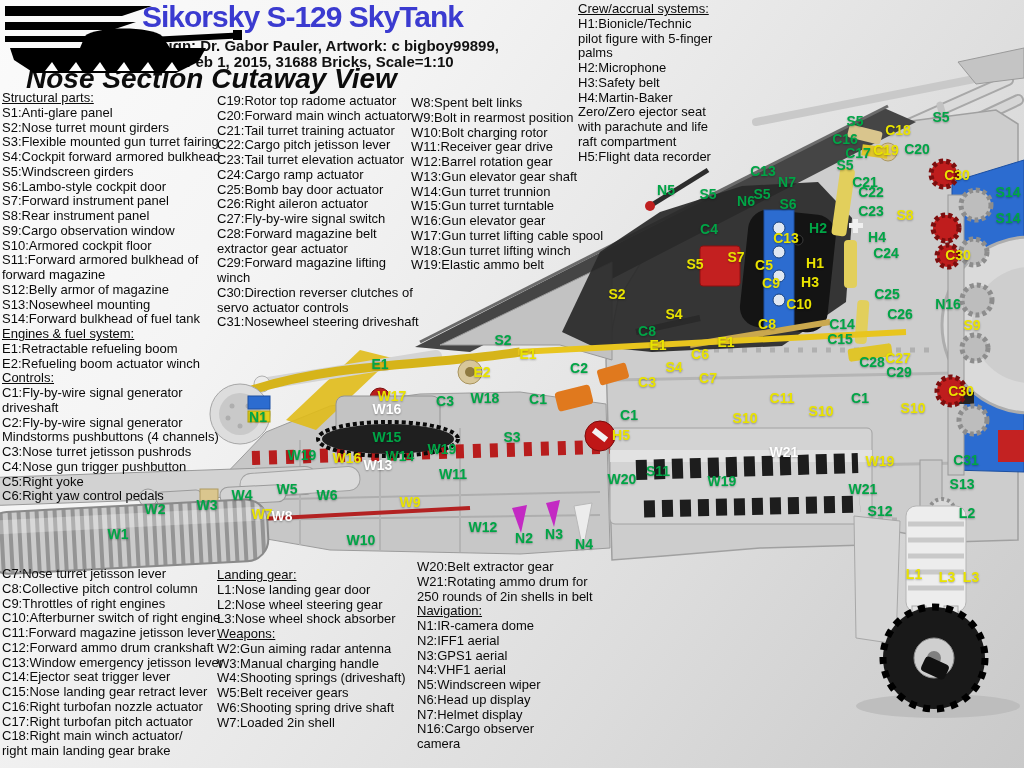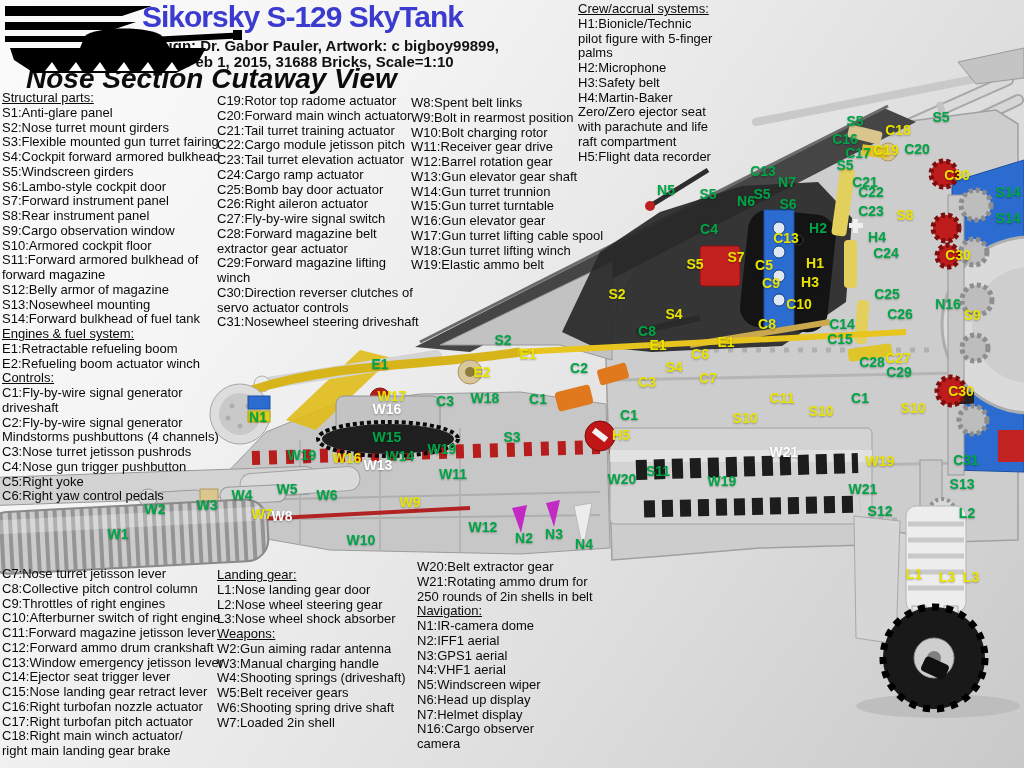--- a/index.html
+++ b/index.html
@@ -227,21 +227,21 @@
       <span class="callout" style="left: 736px; top: 258px; color: rgb(233, 227, 0);">S7</span>
       <span class="callout" style="left: 695px; top: 265px; color: rgb(233, 227, 0);">S5</span>
       <span class="callout" style="left: 764px; top: 266px; color: rgb(233, 227, 0);">C5</span>
       <span class="callout" style="left: 815px; top: 264px; color: rgb(233, 227, 0);">H1</span>
       <span class="callout" style="left: 771px; top: 284px; color: rgb(233, 227, 0);">C9</span>
       <span class="callout" style="left: 810px; top: 283px; color: rgb(233, 227, 0);">H3</span>
       <span class="callout" style="left: 617px; top: 295px; color: rgb(233, 227, 0);">S2</span>
       <span class="callout" style="left: 887px; top: 295px; color: rgb(0, 165, 70);">C25</span>
       <span class="callout" style="left: 799px; top: 305px; color: rgb(233, 227, 0);">C10</span>
       <span class="callout" style="left: 948px; top: 305px; color: rgb(0, 165, 70);">N16</span>
-      <span class="callout" style="left: 972px; top: 316px; color: rgb(233, 227, 0);">S9</span>
+      <span class="callout" style="left: 972px; top: 326px; color: rgb(233, 227, 0);">S9</span>
       <span class="callout" style="left: 674px; top: 315px; color: rgb(233, 227, 0);">S4</span>
       <span class="callout" style="left: 900px; top: 315px; color: rgb(0, 165, 70);">C26</span>
       <span class="callout" style="left: 767px; top: 325px; color: rgb(233, 227, 0);">C8</span>
       <span class="callout" style="left: 842px; top: 325px; color: rgb(0, 165, 70);">C14</span>
       <span class="callout" style="left: 647px; top: 332px; color: rgb(0, 165, 70);">C8</span>
       <span class="callout" style="left: 658px; top: 346px; color: rgb(233, 227, 0);">E1</span>
       <span class="callout" style="left: 726px; top: 343px; color: rgb(233, 227, 0);">E1</span>
       <span class="callout" style="left: 840px; top: 340px; color: rgb(0, 165, 70);">C15</span>
       <span class="callout" style="left: 700px; top: 355px; color: rgb(233, 227, 0);">C6</span>
       <span class="callout" style="left: 898px; top: 359px; color: rgb(233, 227, 0);">C27</span>
@@ -371,21 +371,21 @@
         <div class="legend-line">C15:Nose landing gear retract lever</div>
         <div class="legend-line">C16:Right turbofan nozzle actuator</div>
         <div class="legend-line">C17:Right turbofan pitch actuator</div>
         <div class="legend-line">C18:Right main winch actuator/
 right main landing gear brake</div>
       </div>
       <div class="legend-col" style="left: 217px; top: 94px; width: 205px;">
         <div class="legend-line">C19:Rotor top radome actuator</div>
         <div class="legend-line">C20:Forward main winch actuator</div>
         <div class="legend-line">C21:Tail turret training actuator</div>
-        <div class="legend-line">C22:Cargo module jetisson pitch</div>
+        <div class="legend-line">C22:Cargo pitch jetisson lever</div>
         <div class="legend-line">C23:Tail turret elevation actuator</div>
         <div class="legend-line">C24:Cargo ramp actuator</div>
         <div class="legend-line">C25:Bomb bay door actuator</div>
         <div class="legend-line">C26:Right aileron actuator</div>
         <div class="legend-line">C27:Fly-by-wire signal switch</div>
         <div class="legend-line">C28:Forward magazine belt
 extractor gear actuator</div>
         <div class="legend-line">C29:Forward magazine lifting winch</div>
         <div class="legend-line">C30:Direction reverser clutches of
 servo actuator controls</div>

